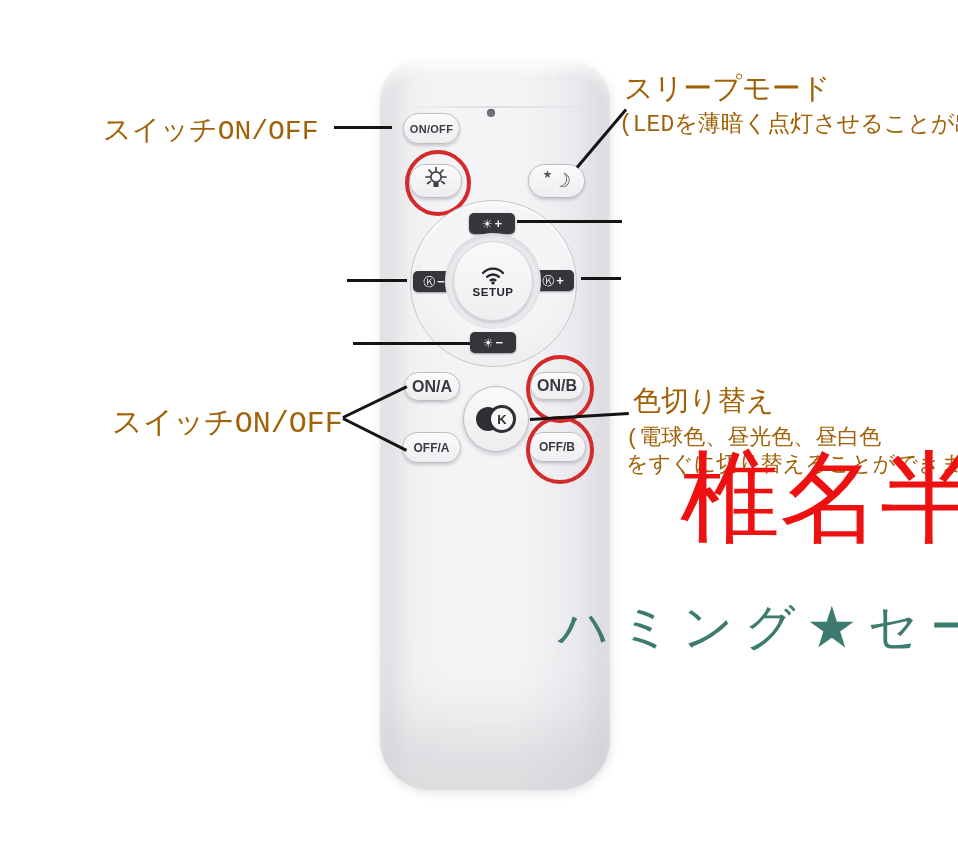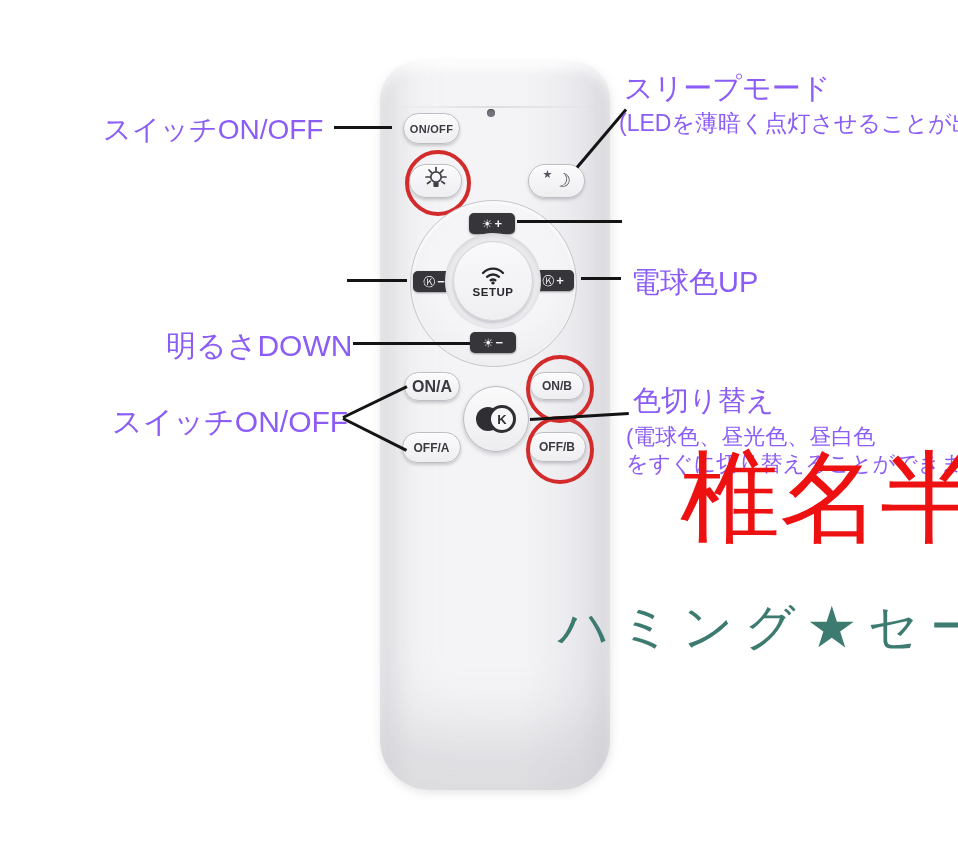--- a/index.html
+++ b/index.html
@@ -30,21 +30,21 @@
     border:1px solid #bdbdc3;
     box-shadow:0 2px 3px rgba(120,120,130,0.35), inset 0 1px 0 #fff;
     display:flex; align-items:center; justify-content:center;
     color:#3a3a40; font-weight:bold;
   }
   .btn-onoff { left:23px; top:51px; width:55px; height:29px; font-size:11px; letter-spacing:.3px; }
   .btn-bulb  { left:29px; top:102px; width:51px; height:32px; }
   .btn-sleep { left:148px; top:102px; width:55px; height:32px; }
   .btn-ona   { left:24px;  top:310px; width:54px; height:27px; font-size:16px; }
   .btn-offa  { left:22px;  top:370px; width:57px; height:29px; font-size:12px; }
-  .btn-onb   { left:150px; top:310px; width:52px; height:26px; font-size:12px; }
+  .btn-onb   { left:150px; top:310px; width:52px; height:26px; font-size:16px; }
   .btn-offb  { left:148px; top:370px; width:56px; height:28px; font-size:12px; }
   
   .pad {
     position:absolute; left:30px; top:138px; width:165px; height:165px;
     border-radius:50%; border:1.5px solid #c5c5cb;
     background:radial-gradient(circle at 50% 42%, #f5f5f7 50%, #ededf0 80%, #e7e7eb 100%);
     box-shadow:inset 0 2px 4px rgba(255,255,255,.9);
   }
   .setup-outer {
     position:absolute; left:34px; top:32px; width:96px; height:96px; border-radius:50%;
@@ -95,22 +95,22 @@
   }
   .rc-bulb { left:25px;  top:88px;  width:58px; height:58px; }
   .rc-onb  { left:146px; top:293px; width:60px; height:60px; }
   .rc-offb { left:146px; top:354px; width:60px; height:60px; }
   
   .line {
     position:absolute; height:3px; background:#141414; transform-origin:left center;
   }
   
   .label {
-    position:absolute; color:#8b5cf6; white-space:nowrap;
-    font-family:Liberation Sans, sans-serif;
+    position:absolute; color:#a16207; white-space:nowrap;
+    font-family:Liberation Mono, monospace;
   }
   .lbl-switch-top   { left:103px; top:111px; font-size:28px; }
   .lbl-sleep-title  { left:624px; top:69px;  font-size:29px; }
   .lbl-sleep-desc   { left:619px; top:108px; font-size:23px; }
   .lbl-bright-up    { left:628px; top:206px; font-size:28px; }
   .lbl-day-white    { left:211px; top:261px; font-size:29px; }
   .lbl-warm-up      { left:631px; top:263px; font-size:29px; }
   .lbl-bright-down  { left:166px; top:326px; font-size:30px; }
   .lbl-switch-bot   { left:112px; top:402px; font-size:30px; }
   .lbl-color-switch { left:633px; top:382px; font-size:28px; }
@@ -222,22 +222,20 @@
   <div class="line" style="left:347px; top:279px; width:60px;"></div>
   <div class="line" style="left:581px; top:277px; width:40px;"></div>
   <div class="line" style="left:353px; top:342px; width:117px;"></div>
   <div class="line" style="left:343px; top:416px; width:71px; transform:rotate(-25.8deg);"></div>
   <div class="line" style="left:343px; top:417px; width:71px; transform:rotate(26.6deg);"></div>
   <div class="line" style="left:530px; top:418px; width:99px; transform:rotate(-3.5deg);"></div>
 
   <div class="label lbl-switch-top">スイッチON/OFF</div>
   <div class="label lbl-sleep-title">スリープモード</div>
   <div class="label lbl-sleep-desc">(LEDを薄暗く点灯させることが出来ま</div>
-  <div class="label lbl-warm-up">電球色UP</div>
-  <div class="label lbl-bright-down">明るさDOWN</div>
   <div class="label lbl-switch-bot">スイッチON/OFF</div>
   <div class="label lbl-color-desc1">(電球色、昼光色、昼白色</div>
   <div class="label lbl-color-switch">色切り替え</div>
   <div class="label lbl-color-desc2">をすぐに切り替えることができます。)</div>
 
   <div class="wm-red">椎名半</div>
   <div class="wm-teal">ハミング★セール</div>
 
 </div>
 

